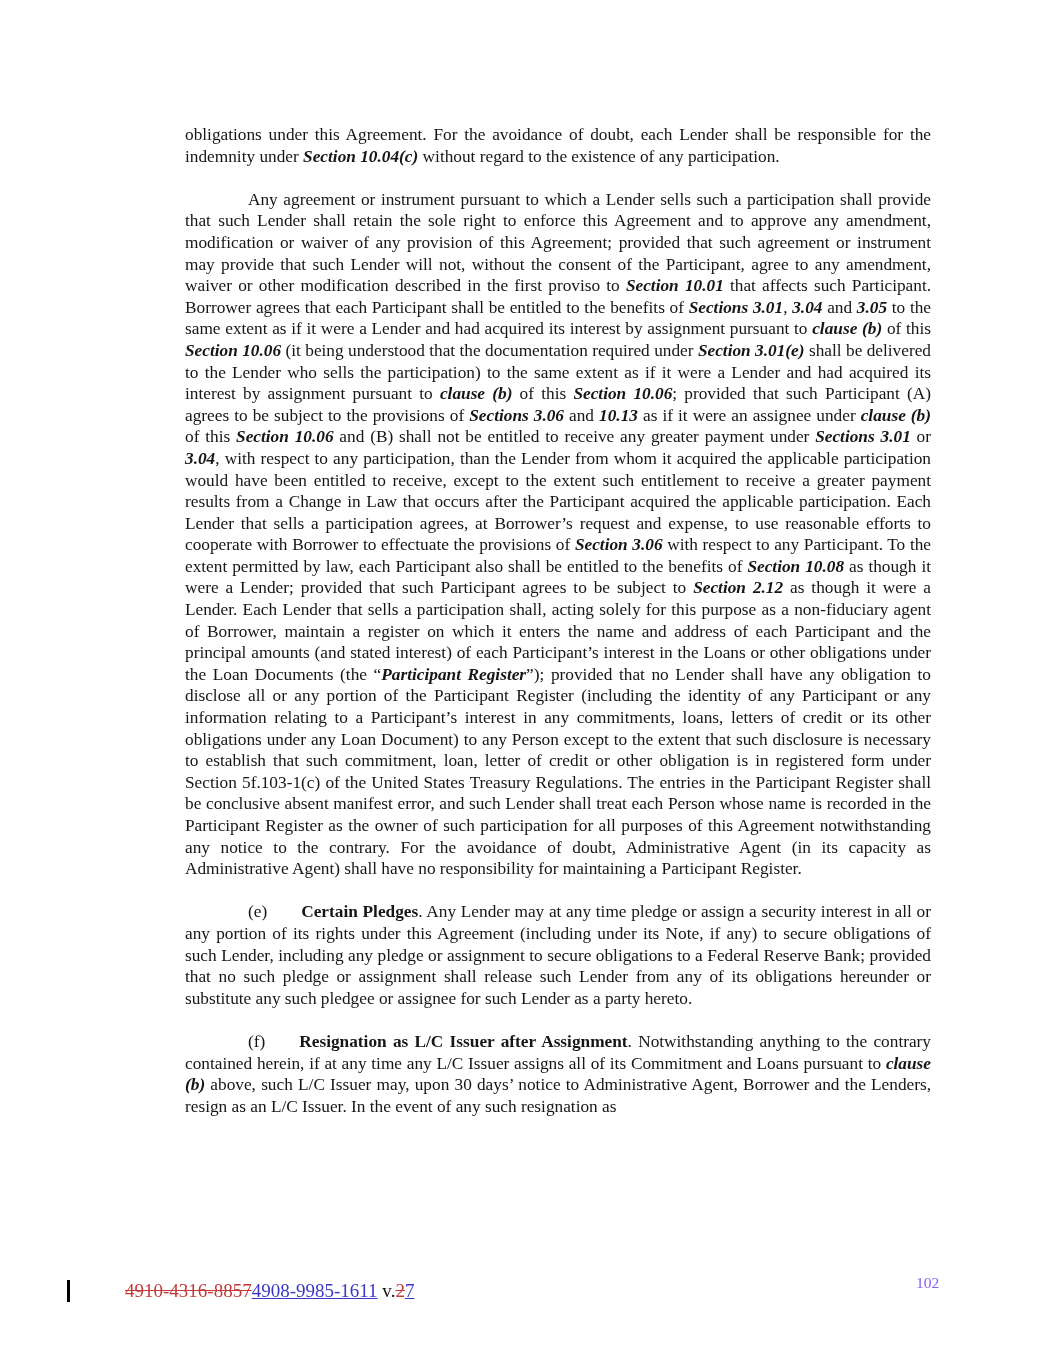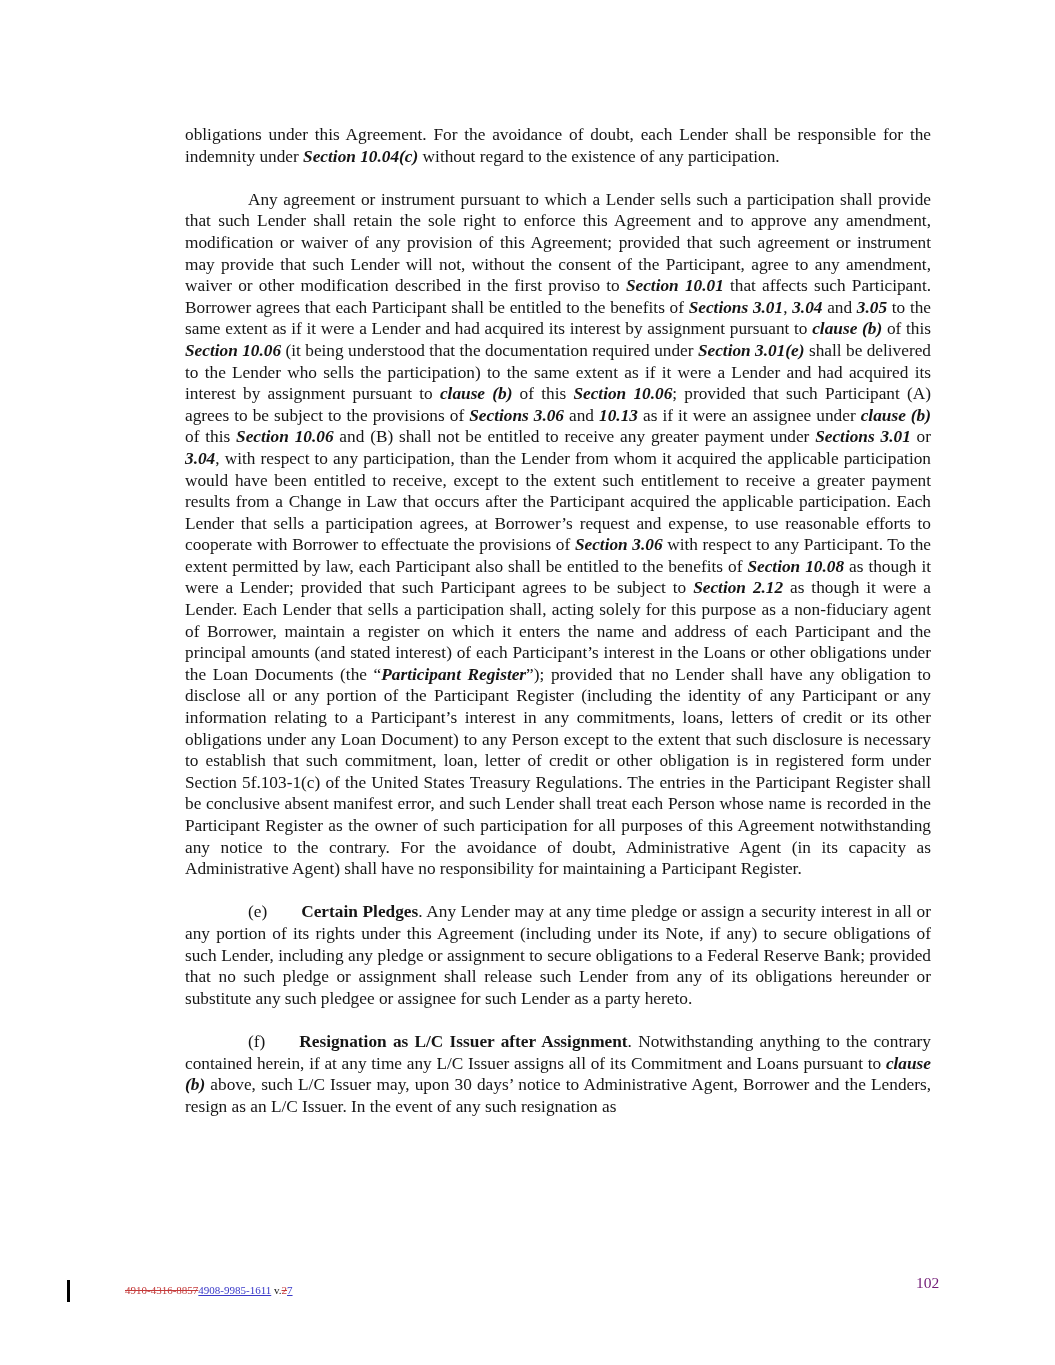--- a/index.html
+++ b/index.html
@@ -36,42 +36,42 @@
     left: 67px;
     top: 1280px;
     width: 3px;
     height: 22px;
     background: #000000;
   }
   .footer {
     position: absolute;
     left: 125px;
     top: 1281px;
-    font-size: 11px;
+    font-size: 19px;
     line-height: 19px;
     white-space: pre;
     text-align: center;
   }
   .del {
     color: var(--deleted, #c43a3a);
     text-decoration: line-through;
     text-decoration-color: var(--deleted, #c43a3a);
   }
   .ins {
     color: var(--inserted, #3838c8);
     text-decoration: underline;
     text-decoration-color: var(--inserted, #3838c8);
   }
   .plain { color: #161616; }
   .pagenum {
     position: absolute;
     left: 916px;
     top: 1274px;
     font-size: 15.5px;
-    color: #701a75;
+    color: #8b5cf6;
   }
 </style>
 </head>
 <body>
 
 <div class="page">
 
   <div class="content">
       <p class="para"><span>obligations under this Agreement. For the avoidance of doubt, each Lender shall be responsible for the indemnity under </span><span class="bi">Section 10.04(c)</span><span> without regard to the existence of any participation.</span></p>
       <p class="para indent"><span>Any agreement or instrument pursuant to which a Lender sells such a participation shall provide that such Lender shall retain the sole right to enforce this Agreement and to approve any amendment, modification or waiver of any provision of this Agreement; </span><span class="i">provided</span><span> that such agreement or instrument may provide that such Lender will not, without the consent of the Participant, agree to any amendment, waiver or other modification described in the first proviso to </span><span class="bi">Section 10.01</span><span> that affects such Participant. Borrower agrees that each Participant shall be entitled to the benefits of </span><span class="bi">Sections 3.01</span><span>, </span><span class="bi">3.04</span><span> and </span><span class="bi">3.05</span><span> to the same extent as if it were a Lender and had acquired its interest by assignment pursuant to </span><span class="bi">clause (b)</span><span> of this </span><span class="bi">Section 10.06</span><span> (it being understood that the documentation required under </span><span class="bi">Section 3.01(e)</span><span> shall be delivered to the Lender who sells the participation) to the same extent as if it were a Lender and had acquired its interest by assignment pursuant to </span><span class="bi">clause (b)</span><span> of this </span><span class="bi">Section 10.06</span><span>; </span><span class="i">provided</span><span> that such Participant (A) agrees to be subject to the provisions of </span><span class="bi">Sections 3.06</span><span> and </span><span class="bi">10.13</span><span> as if it were an assignee under </span><span class="bi">clause (b)</span><span> of this </span><span class="bi">Section 10.06</span><span> and (B) shall not be entitled to receive any greater payment under </span><span class="bi">Sections 3.01</span><span> or </span><span class="bi">3.04</span><span>, with respect to any participation, than the Lender from whom it acquired the applicable participation would have been entitled to receive, except to the extent such entitlement to receive a greater payment results from a Change in Law that occurs after the Participant acquired the applicable participation. Each Lender that sells a participation agrees, at Borrower’s request and expense, to use reasonable efforts to cooperate with Borrower to effectuate the provisions of </span><span class="bi">Section 3.06</span><span> with respect to any Participant. To the extent permitted by law, each Participant also shall be entitled to the benefits of </span><span class="bi">Section 10.08</span><span> as though it were a Lender; </span><span class="i">provided</span><span> that such Participant agrees to be subject to </span><span class="bi">Section 2.12</span><span> as though it were a Lender. Each Lender that sells a participation shall, acting solely for this purpose as a non-fiduciary agent of Borrower, maintain a register on which it enters the name and address of each Participant and the principal amounts (and stated interest) of each Participant’s interest in the Loans or other obligations under the Loan Documents (the “</span><span class="bi">Participant Register</span><span>”); </span><span class="i">provided</span><span> that no Lender shall have any obligation to disclose all or any portion of the Participant Register (including the identity of any Participant or any information relating to a Participant’s interest in any commitments, loans, letters of credit or its other obligations under any Loan Document) to any Person except to the extent that such disclosure is necessary to establish that such commitment, loan, letter of credit or other obligation is in registered form under </span><span class="i">Section 5f.103-1(c)</span><span> of the United States Treasury Regulations. The entries in the Participant Register shall be conclusive absent manifest error, and such Lender shall treat each Person whose name is recorded in the Participant Register as the owner of such participation for all purposes of this Agreement notwithstanding any notice to the contrary. For the avoidance of doubt, Administrative Agent (in its capacity as Administrative Agent) shall have no responsibility for maintaining a Participant Register.</span></p>

